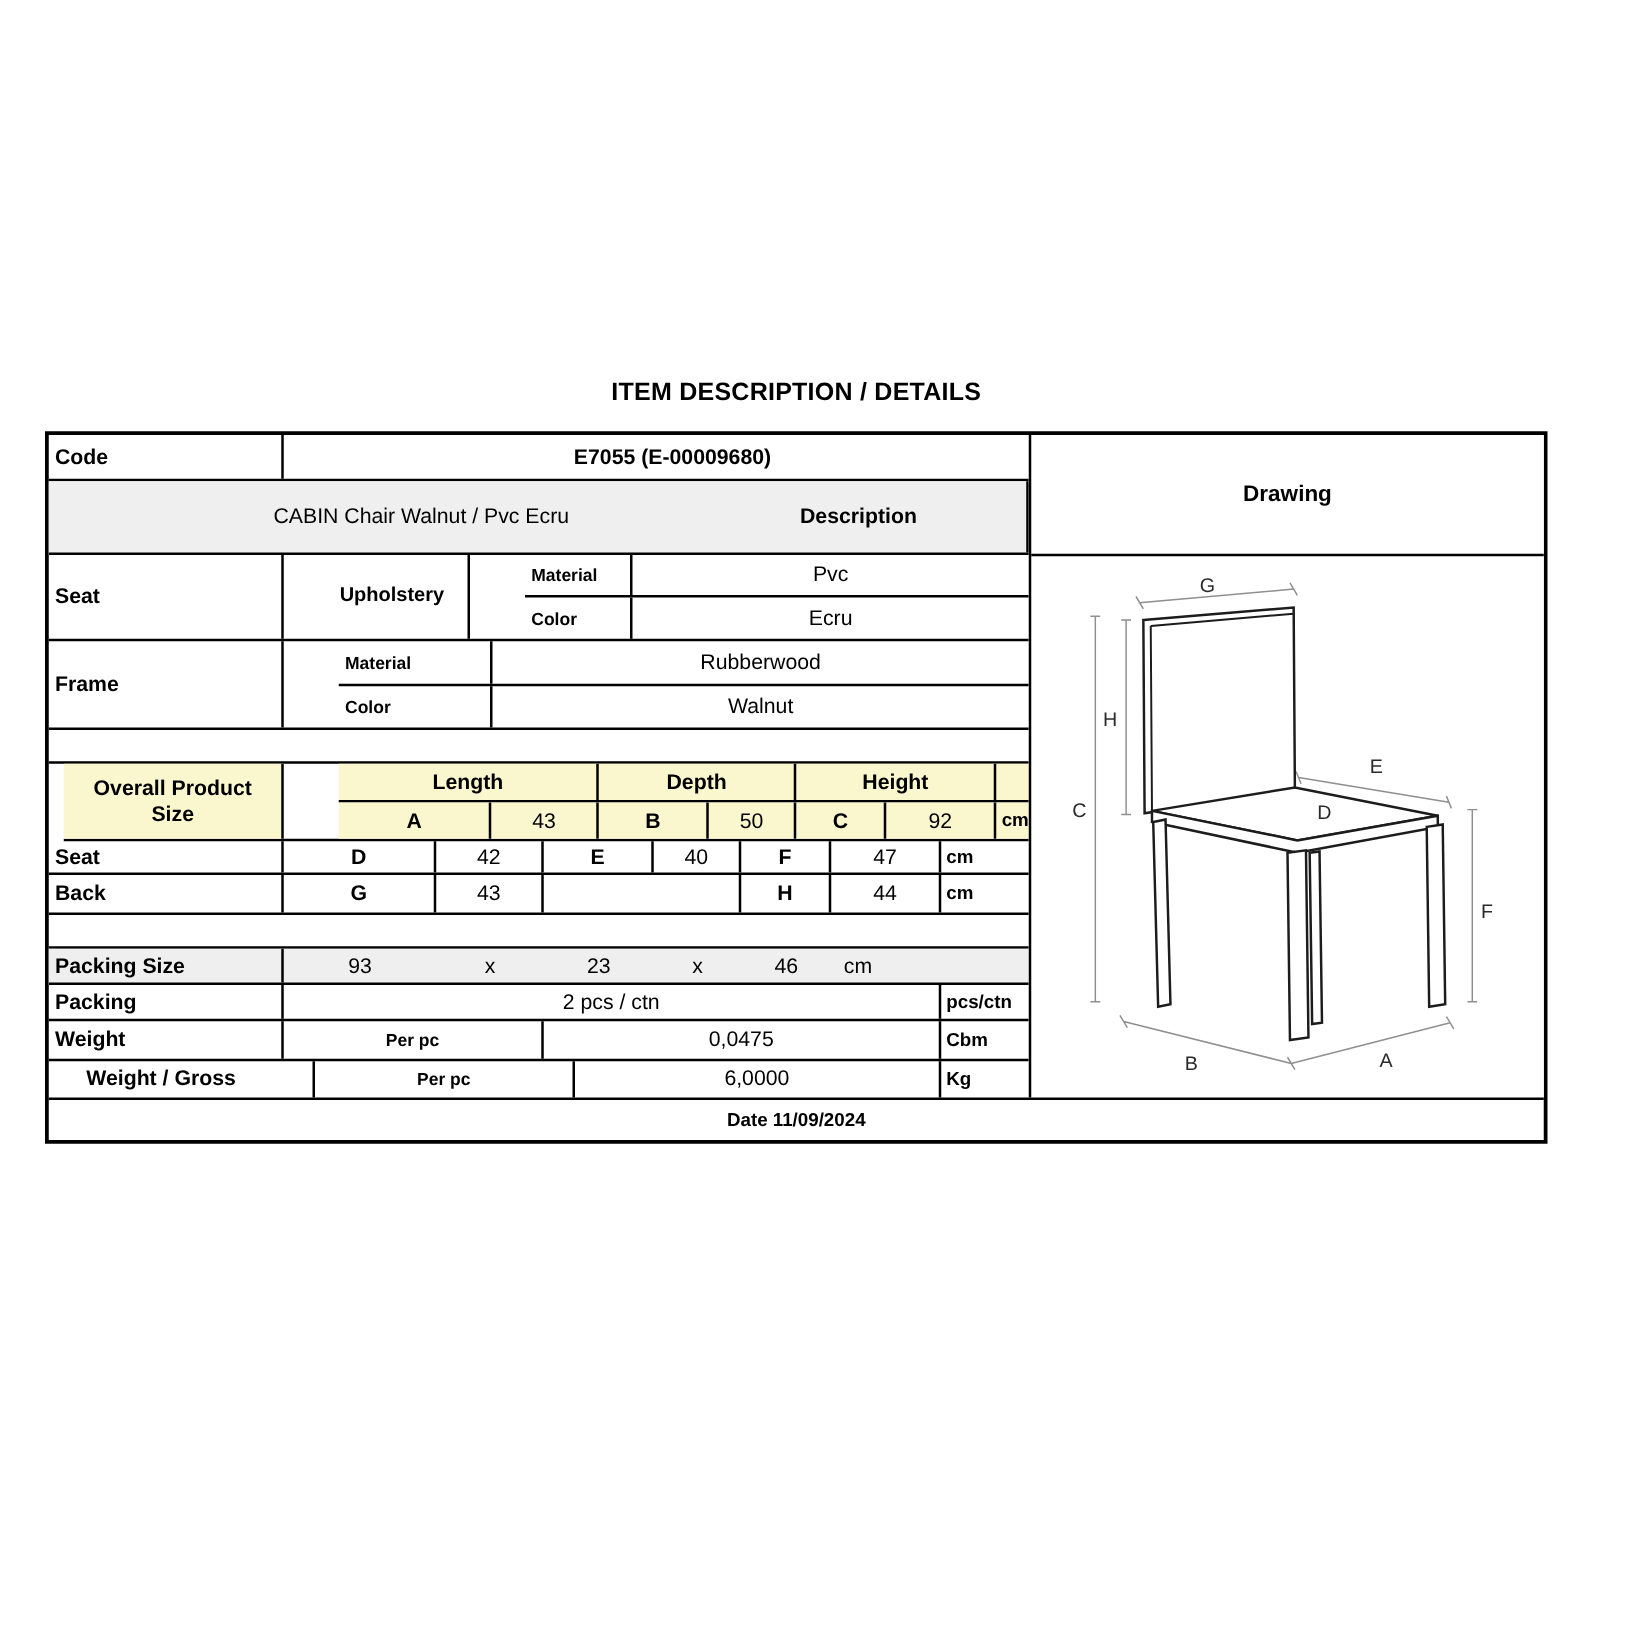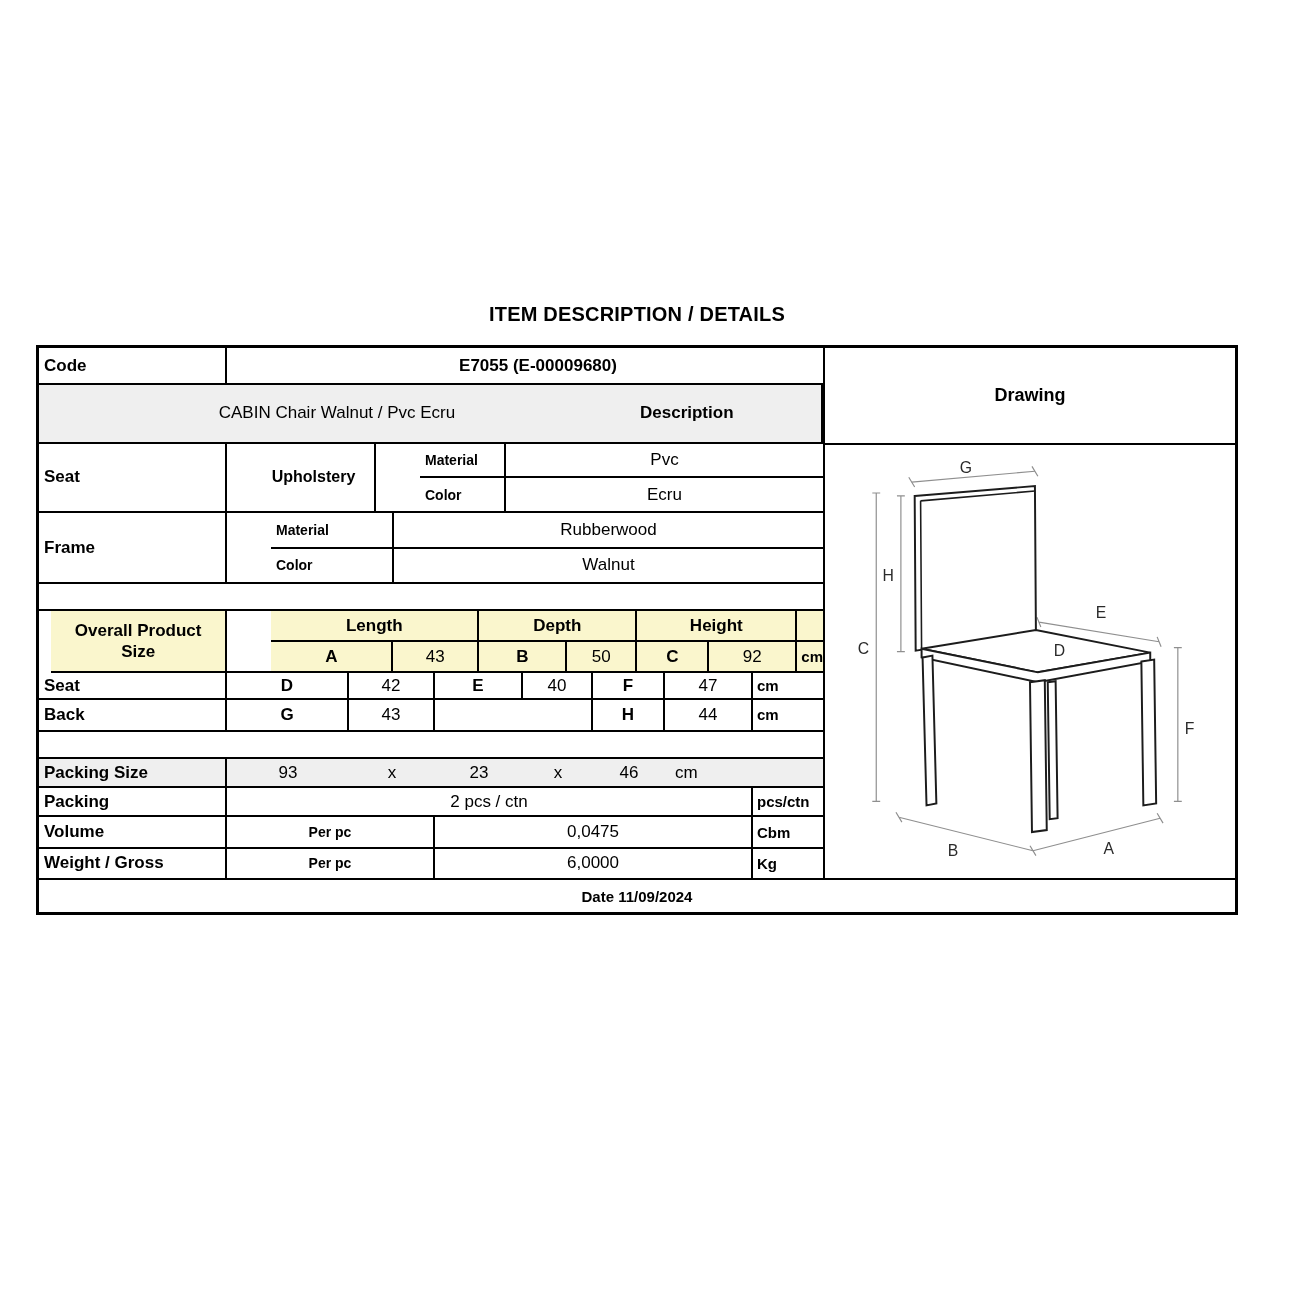--- a/index.html
+++ b/index.html
@@ -18,21 +18,21 @@
     position:absolute;left:36px;top:303px;width:1202px;
     text-align:center;font-weight:bold;font-size:20px;letter-spacing:0.2px;
   }
   .sheet{
     position:absolute;left:36px;top:345px;width:1202px;height:570px;
     border:3px solid var(--border);display:flex;flex-direction:column;background:#fff;
   }
   .main{display:flex;height:530px;}
   .left{width:784px;display:flex;flex-direction:column;}
   .row{display:flex;border-bottom:2px solid var(--border);align-items:stretch;}
-  .row.last{border-bottom:none;}
+  .row.last{border-bottom:none;padding-left:25px;}
   .cell{display:flex;align-items:center;border-right:2px solid var(--border);overflow:hidden;}
   .cell.nbr{border-right:none;}
   .label{font-weight:bold;font-size:17px;padding-left:5px;}
   .sublabel{font-weight:bold;font-size:14px;padding-left:5px;}
   .value{font-size:17px;justify-content:center;text-align:center;}
   .bold{font-weight:bold;margin-left:26px;}
   .small-bold{font-weight:bold;font-size:14px;}
   .unit{font-weight:bold;font-size:15px;padding-left:4px;}
   .center{justify-content:center;text-align:center;}
   .flex1{flex:1;}
@@ -176,21 +176,21 @@
         <div class="pseg w88" style="justify-content:flex-start;padding-left:10px;">cm</div>
       </div>
 
       <div class="row h31">
         <div class="cell label w188">Packing</div>
         <div class="cell value flex1">2 pcs / ctn</div>
         <div class="cell unit w70 nbr">pcs/ctn</div>
       </div>
 
       <div class="row h32">
-        <div class="cell label w188">Volume</div>
+        <div class="cell label w188">Weight</div>
         <div class="cell small-bold w208 center">Per pc</div>
         <div class="cell value flex1">0,0475</div>
         <div class="cell unit w70 nbr">Cbm</div>
       </div>
 
       <div class="row h30 last">
         <div class="cell label w188">Weight / Gross</div>
         <div class="cell small-bold w208 center">Per pc</div>
         <div class="cell value flex1">6,0000</div>
         <div class="cell unit w70 nbr">Kg</div>

